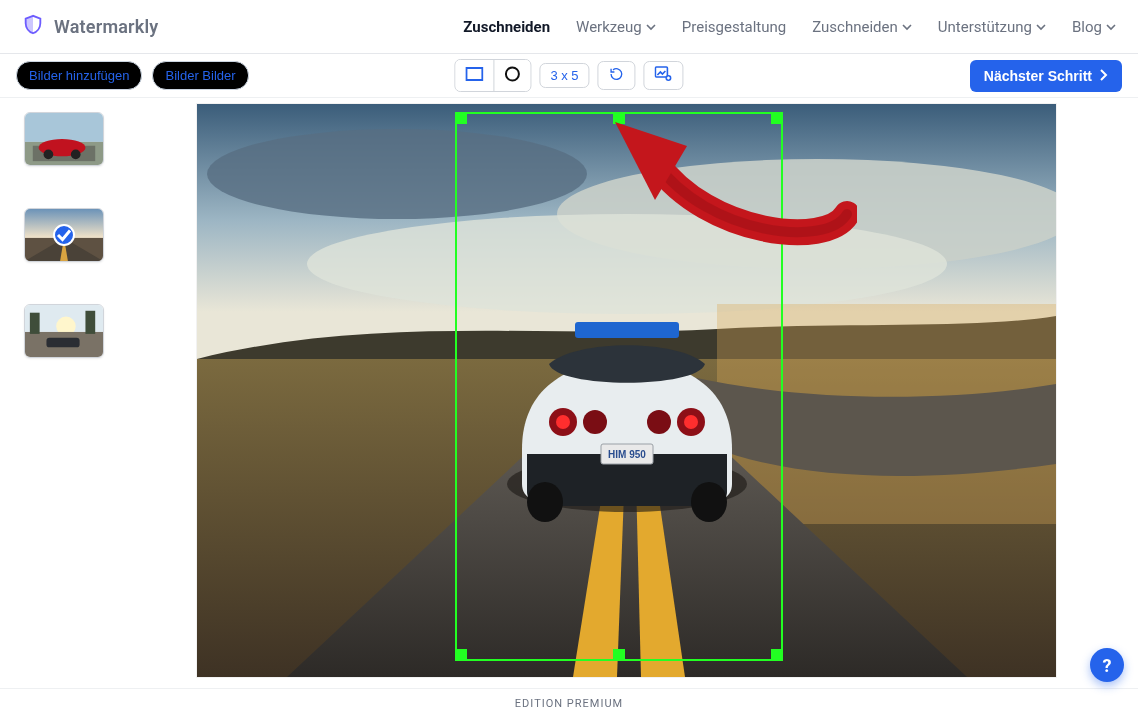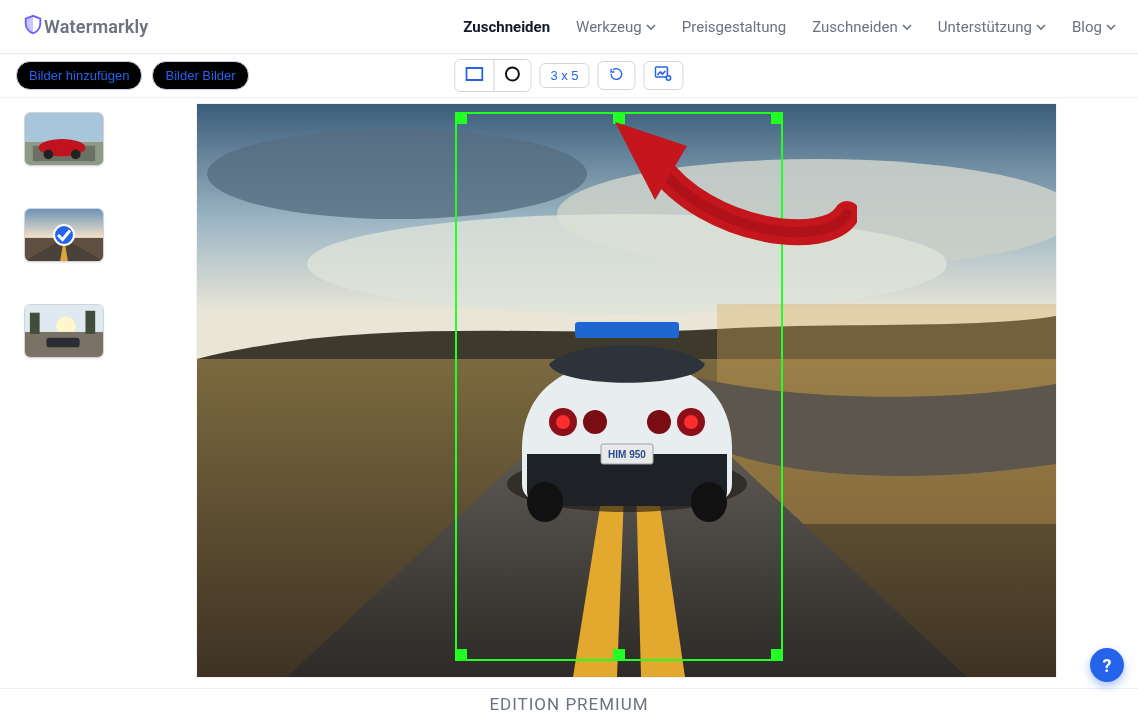--- a/index.html
+++ b/index.html
@@ -1,19 +1,19 @@
 <!DOCTYPE html>
 <html><head>
 <meta charset="utf-8">
 <style>
   * { box-sizing: border-box; margin: 0; padding: 0; }
   html, body { width: 1138px; height: 718px; font-family: -apple-system, BlinkMacSystemFont, "Segoe UI", Roboto, Arial, sans-serif; background: #fff; overflow: hidden; }
   
   .header { display: flex; align-items: center; height: 54px; padding: 0 22px; border-bottom: 1px solid #e5e7eb; }
-  .brand { display: flex; align-items: center; }
+  .brand { display: flex; align-items: center; gap: 10px; }
   .brand-name { font-size: 18px; font-weight: 600; color: #6b7280; letter-spacing: .2px; }
   .nav { margin-left: auto; display: flex; align-items: flex-start; gap: 26px; }
   .nav-item { font-size: 15px; color: #6b7280; display: flex; align-items: center; gap: 4px; cursor: pointer; }
   .nav-item.active { color: #111827; font-weight: 700; }
   .chev { width: 10px; height: 10px; }
   
   .toolbar { position: relative; height: 44px; border-bottom: 1px solid #eef0f2; display: flex; align-items: center; padding: 0 16px; }
   .tb-left { display: flex; gap: 10px; }
   .btn { border: 1px solid #cbd5e1; background: #000000; color: #2563eb; font-size: 13px; padding: 6px 12px; border-radius: 14px; cursor: pointer; }
   .tb-center { position: absolute; left: 50%; transform: translateX(-50%); display: flex; align-items: center; gap: 8px; }
@@ -32,21 +32,21 @@
   .canvas-wrap { position: absolute; left: 197px; top: 6px; width: 859px; height: 573px; border-radius: 0; overflow: hidden; box-shadow: 0 0 0 1px rgba(0,0,0,.05); }
   .canvas-wrap svg.scene { width: 100%; height: 100%; display:block; }
   .crop { position: absolute; border: 2px solid #22ff22; pointer-events: none; }
   .crop .h { position: absolute; width: 12px; height: 12px; background: #22ff22; }
   .crop .tl { left:-2px; top:-2px; } .crop .tr { right:-2px; top:-2px; }
   .crop .bl { left:-2px; bottom:-2px; } .crop .br { right:-2px; bottom:-2px; }
   .crop .tm { left:50%; top:-2px; transform:translateX(-50%);} 
   .crop .bm { left:50%; bottom:-2px; transform:translateX(-50%);} 
   .arrow { position: absolute; pointer-events:none; }
   
-  .footer { height: 30px; display:flex; align-items:center; justify-content:center; font-size: 17px; letter-spacing: 1px; color:#6b7280; border-top:1px solid #eef0f2; }
+  .footer { height: 30px; display:flex; align-items:center; justify-content:center; font-size: 11px; letter-spacing: 1px; color:#6b7280; border-top:1px solid #eef0f2; }
   
   .help { position: absolute; right: 14px; bottom: 6px; width: 34px; height: 34px; border-radius: 50%; background:#2563eb; color:#fff; display:flex; align-items:center; justify-content:center; font-weight:700; font-size:18px; box-shadow:0 4px 10px rgba(37,99,235,.4); cursor:pointer; }
 </style>
 </head>
 <body>
 
 <div class="header">
   <div class="brand">
     <span>
       <svg width="22" height="22" viewBox="0 0 24 24">
@@ -116,20 +116,28 @@
           </svg></span>
       </button>
     <button class="sq-btn">
         <span><svg width="18" height="16" viewBox="0 0 18 16">
             <rect x="1" y="1" width="12" height="10" rx="1" fill="none" stroke="#2563eb" stroke-width="1.6"></rect>
             <path d="M3 9l3-3 2 2 3-3" fill="none" stroke="#2563eb" stroke-width="1.6"></path>
             <circle cx="14" cy="12" r="3" fill="#2563eb"></circle>
             <path d="M14 10.5v3M12.5 12h3" stroke="#fff" stroke-width="1.4"></path>
           </svg></span>
       </button>
+  </div>
+  <div class="tb-right">
+    <button class="btn-primary">
+      <span>Nächster Schritt</span>
+      <span><svg width="10" height="12" viewBox="0 0 10 12">
+            <path d="M3 1l5 5-5 5" fill="none" stroke="#fff" stroke-width="2"></path>
+          </svg></span>
+    </button>
   </div>
 </div>
 
 <div class="workspace">
 
   <div class="thumbs">
     <div class="thumb">
       <svg viewBox="0 0 80 54" preserveAspectRatio="none">
         <rect width="80" height="30" fill="#a8c6d9"></rect>
         <rect y="30" width="80" height="24" fill="#8e9a87"></rect>

